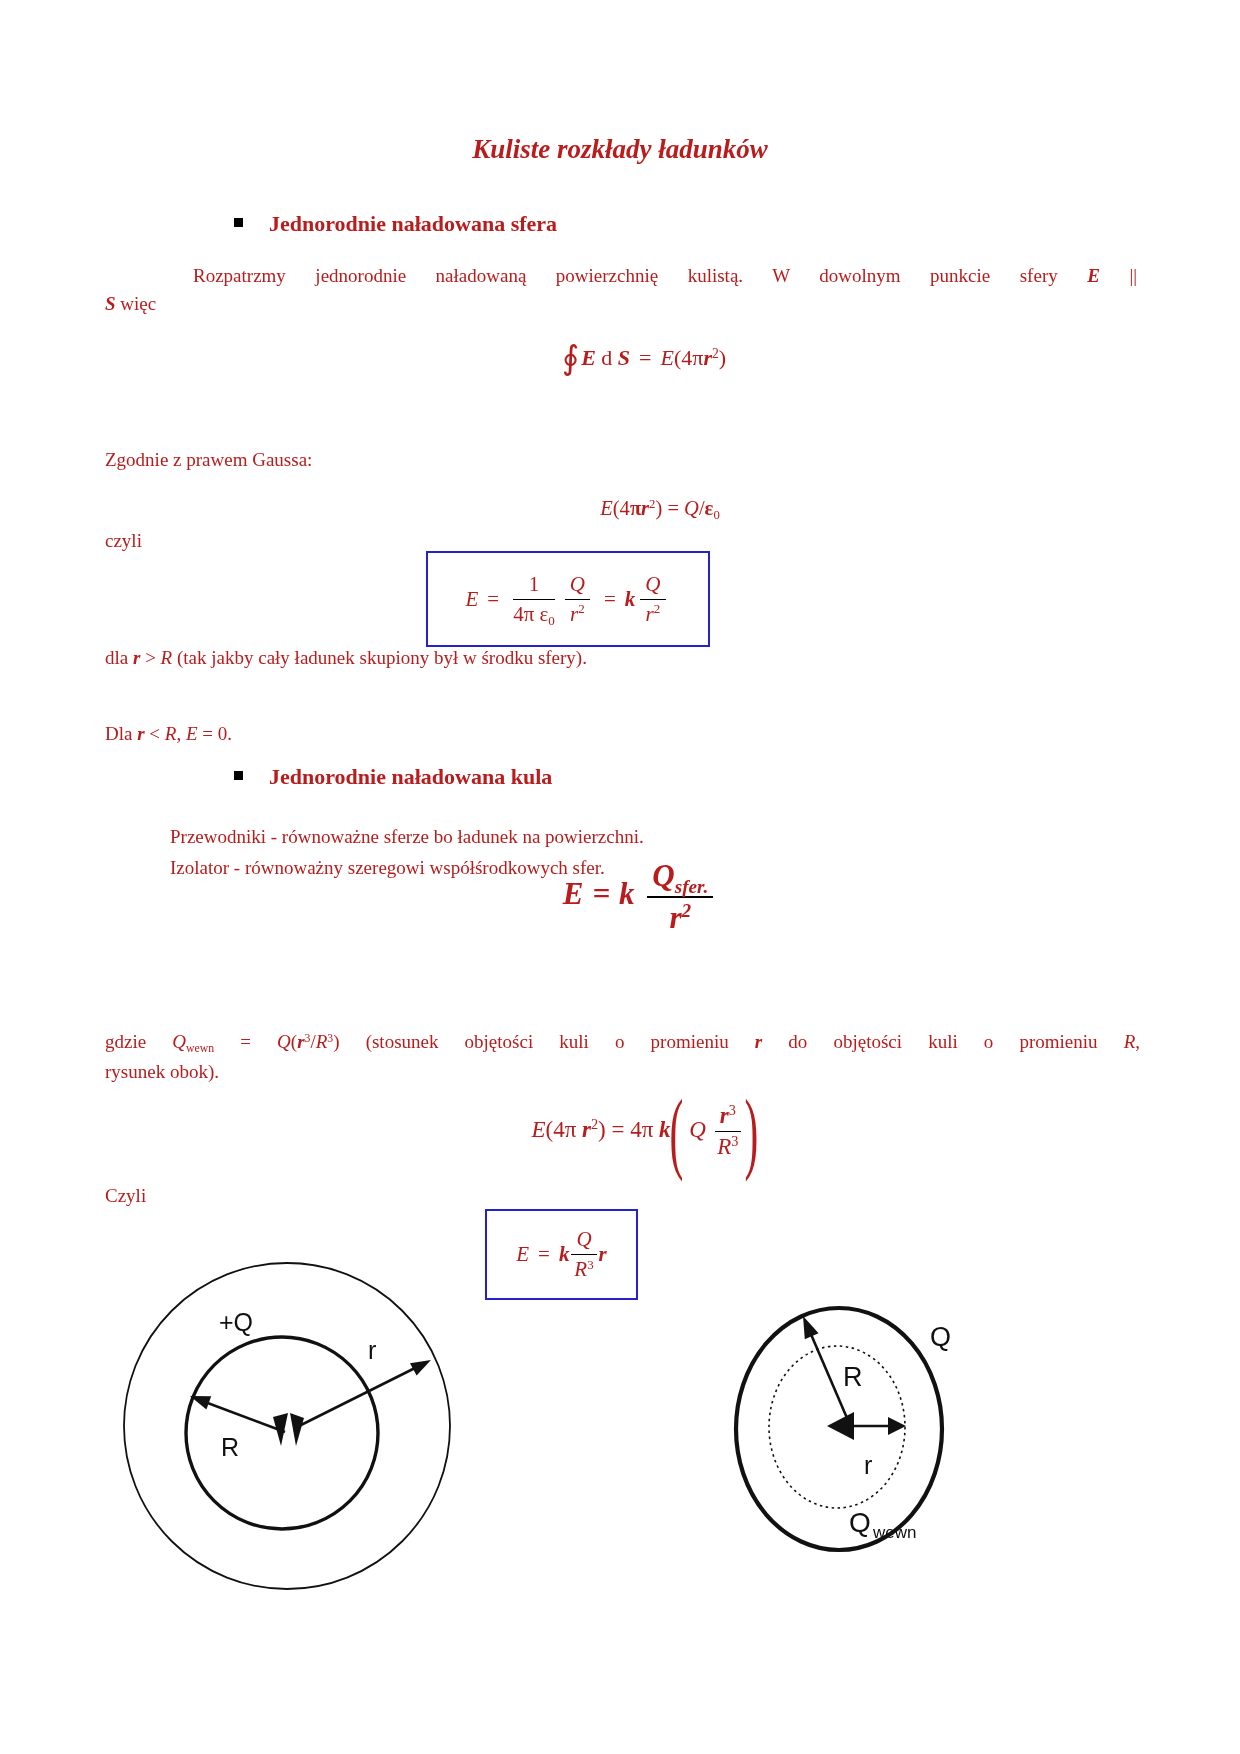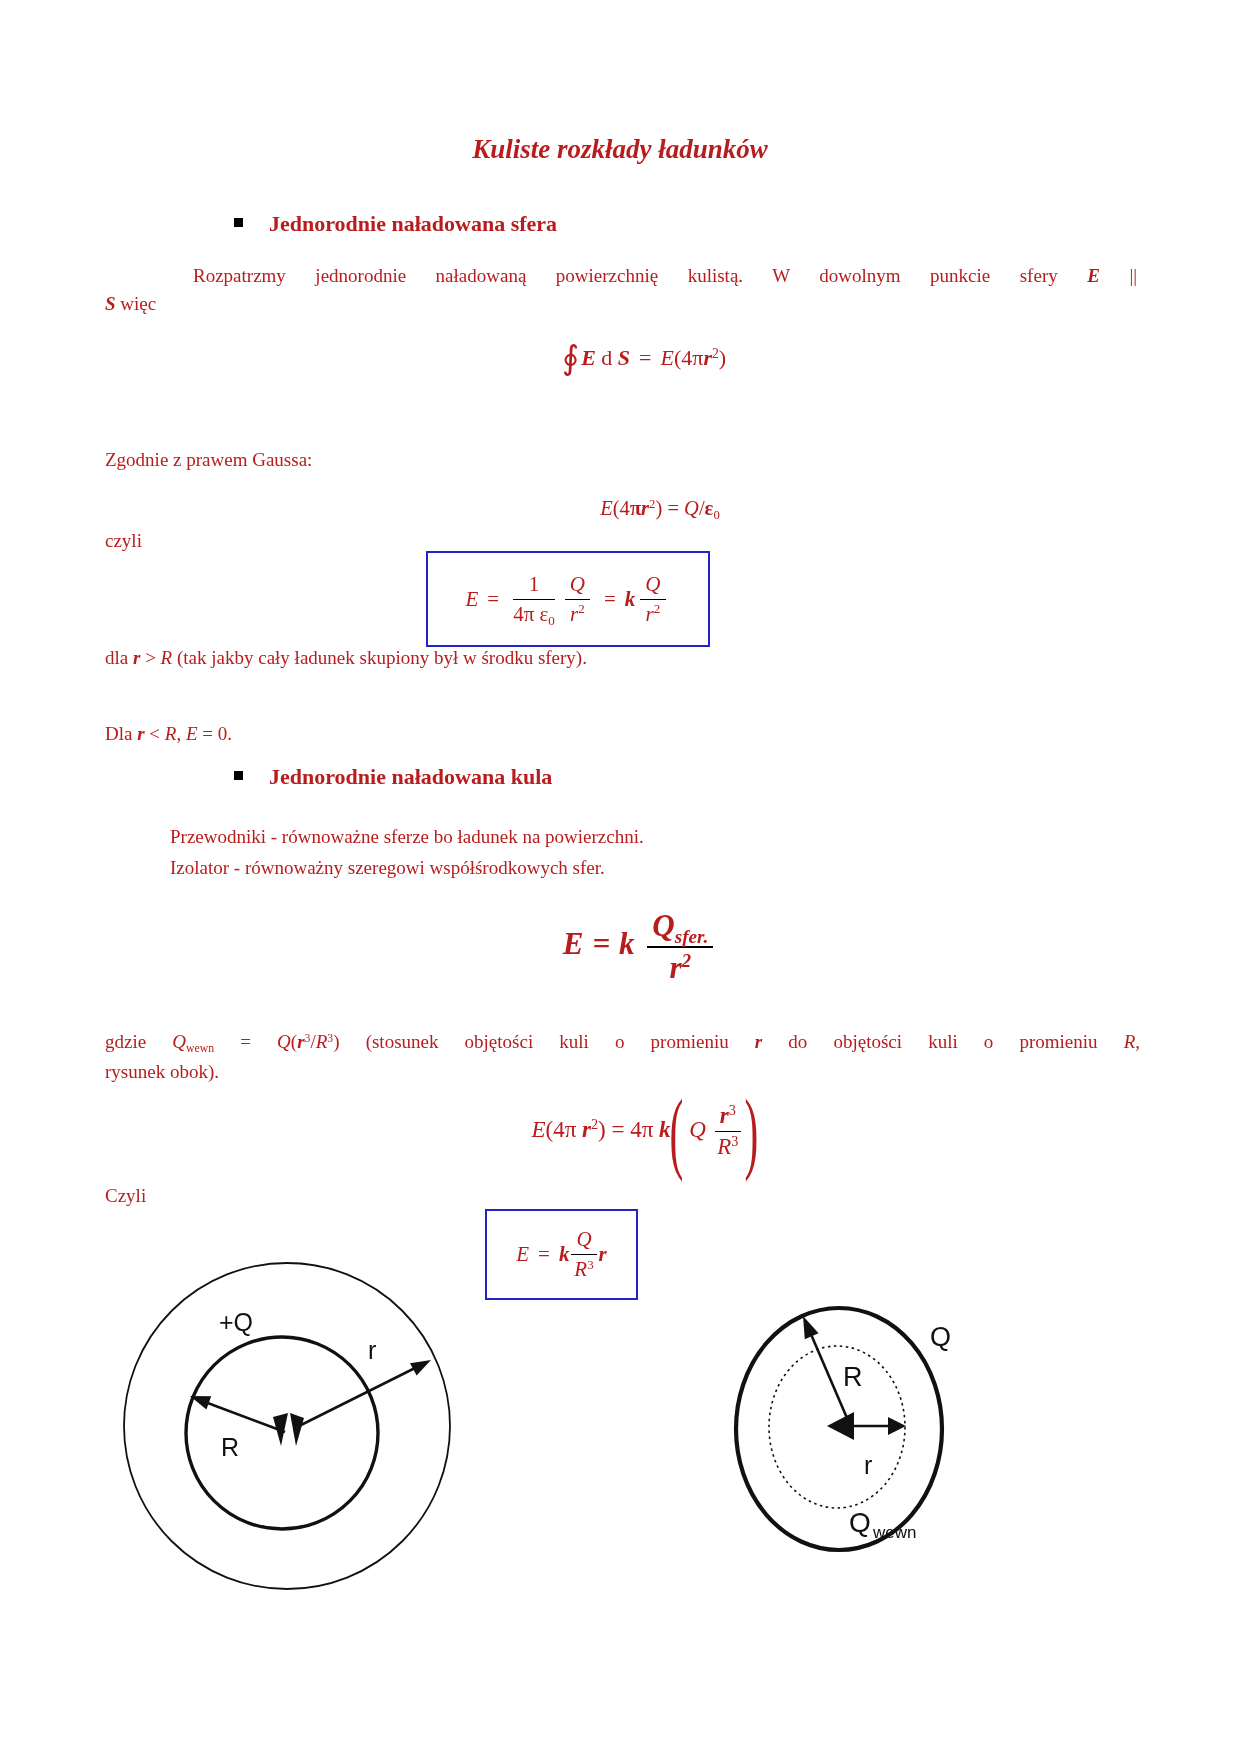--- a/index.html
+++ b/index.html
@@ -83,21 +83,21 @@
 
   <div class="abs t" style="top:680px;left:105px;margin-top:40px;"><span>Dla </span><span class="bv">r</span><span> &lt; </span><span class="v">R</span><span>, </span><span class="v">E</span><span> = 0.</span></div>
 
   <div class="abs" style="top:764px;left:234px;">
     <span class="bsq"></span><span class="bullethead">Jednorodnie naładowana kula</span>
   </div>
 
   <div class="abs t" style="top:823px;left:170px;text-align:center;">Przewodniki - równoważne sferze bo ładunek na powierzchni.</div>
   <div class="abs t" style="top:854px;left:170px;">Izolator - równoważny szeregowi współśrodkowych sfer.</div>
 
-  <div class="abs eqrow big3" style="top:908px;left:0;width:1233px;">
+  <div class="abs eqrow big3" style="top:858px;left:0;width:1233px;">
     <span>E</span><span class="eqsp">=</span><span>k</span>
     <span class="frac">
       <span class="fnum" style="border-bottom-width:2.2px;"><span>Q</span><span class="sub">sfer.</span></span>
       <span class="fden"><span>r</span><span class="sup">2</span></span>
     </span>
   </div>
 
   <div class="abs t jline" style="top:1028px;left:105px;width:1035px;"><span>gdzie </span><span class="v">Q</span><span class="sub v">wewn</span><span> = </span><span class="v">Q</span><span>(</span><span class="bv">r</span><span class="sup">3</span><span>/</span><span class="v">R</span><span class="sup">3</span><span>) (stosunek objętości kuli o promieniu </span><span class="bv">r</span><span> do objętości kuli o promieniu </span><span class="v">R</span><span>,</span></div>
   <div class="abs t" style="top:1058px;left:105px;">rysunek obok).</div>
 

